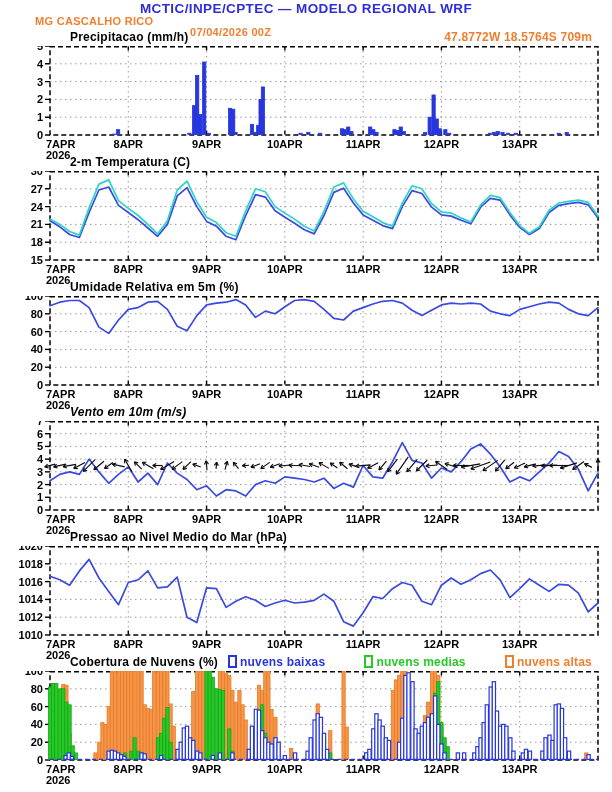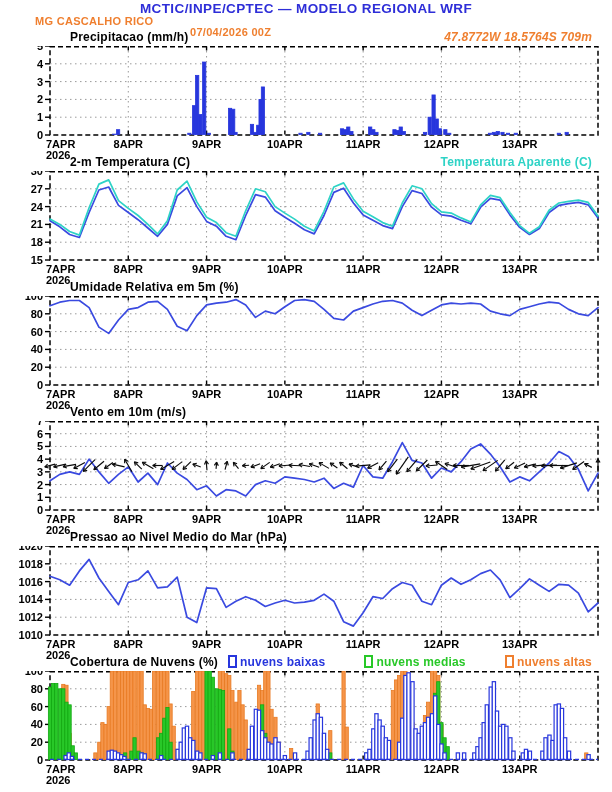--- a/index.html
+++ b/index.html
@@ -1,17 +1,17 @@
 <!DOCTYPE html>
 <html><head>
 <meta charset="utf-8">
 <style>
   html,body{margin:0;padding:0;background:#fff;}
   #page{position:relative;width:612px;height:792px;background:#fff;overflow:hidden;
-        font-family:"Liberation Sans","DejaVu Sans",sans-serif;font-weight:bold;}
+        font-family:"Liberation Sans","DejaVu Sans",sans-serif;font-weight:bold;border-radius:8px;}
   .hdr-title{position:absolute;top:1px;left:0;right:0;text-align:center;
              font-size:13.5px;letter-spacing:0.4px;}
   .hdr-sub{position:absolute;top:15px;font-size:11px;letter-spacing:0.3px;}
   .panel-row{position:absolute;left:70px;width:522px;height:15px;
              display:flex;align-items:flex-end;font-size:12px;letter-spacing:0.2px;
              white-space:nowrap;}
   .spacer{flex:1;}
   .ptitle{color:#000;}
   .legend{display:flex;flex:1;justify-content:space-between;margin-left:10px;align-items:flex-end;}
   .legend-item{display:flex;align-items:flex-end;}
@@ -24,31 +24,30 @@
 <body>
 
 <div id="page">
   <div class="hdr-title" style="color:#2e2ed8;">MCTIC/INPE/CPTEC — MODELO REGIONAL WRF</div>
   <div class="hdr-sub" style="left:35px;color:#ef7f2f;">MG CASCALHO RICO</div>
   <div class="hdr-sub" style="left:190px;color:#ef7f2f;margin-top:11px;">07/04/2026 00Z</div>
 
   <div class="panel-row" style="top:29px;">
     <span class="ptitle">Precipitacao (mm/h)</span>
     <span class="spacer"></span>
-    <span style="color:#ef7f2f;font-style:italic;">47.8772W 18.5764S 709m</span>
+    <span style="color:#ef7f2f;">47.8772W 18.5764S 709m</span>
   </div>
   <div class="panel-row" style="top:154px;">
     <span class="ptitle">2-m Temperatura (C)</span>
     <span class="spacer"></span>
-    <span style="color:#2ed3c6;">Temperatura Aparente (C)</span>
   </div>
   <div class="panel-row" style="top:279px;">
     <span class="ptitle">Umidade Relativa em 5m (%)</span>
   </div>
-  <div class="panel-row" style="top:404px;">
+  <div class="panel-row" style="top:404px;font-style:italic;">
     <span class="ptitle">Vento em 10m (m/s)</span>
   </div>
   <div class="panel-row" style="top:654px;">
     <span class="ptitle">Cobertura de Nuvens (%)</span>
     <span class="legend">
       <span class="legend-item">
         <span class="swatch" style="border-color:#2736dd;"></span>
         <span class="legend-label" style="color:#2736dd;">nuvens baixas</span>
       </span>
       <span class="legend-item">

